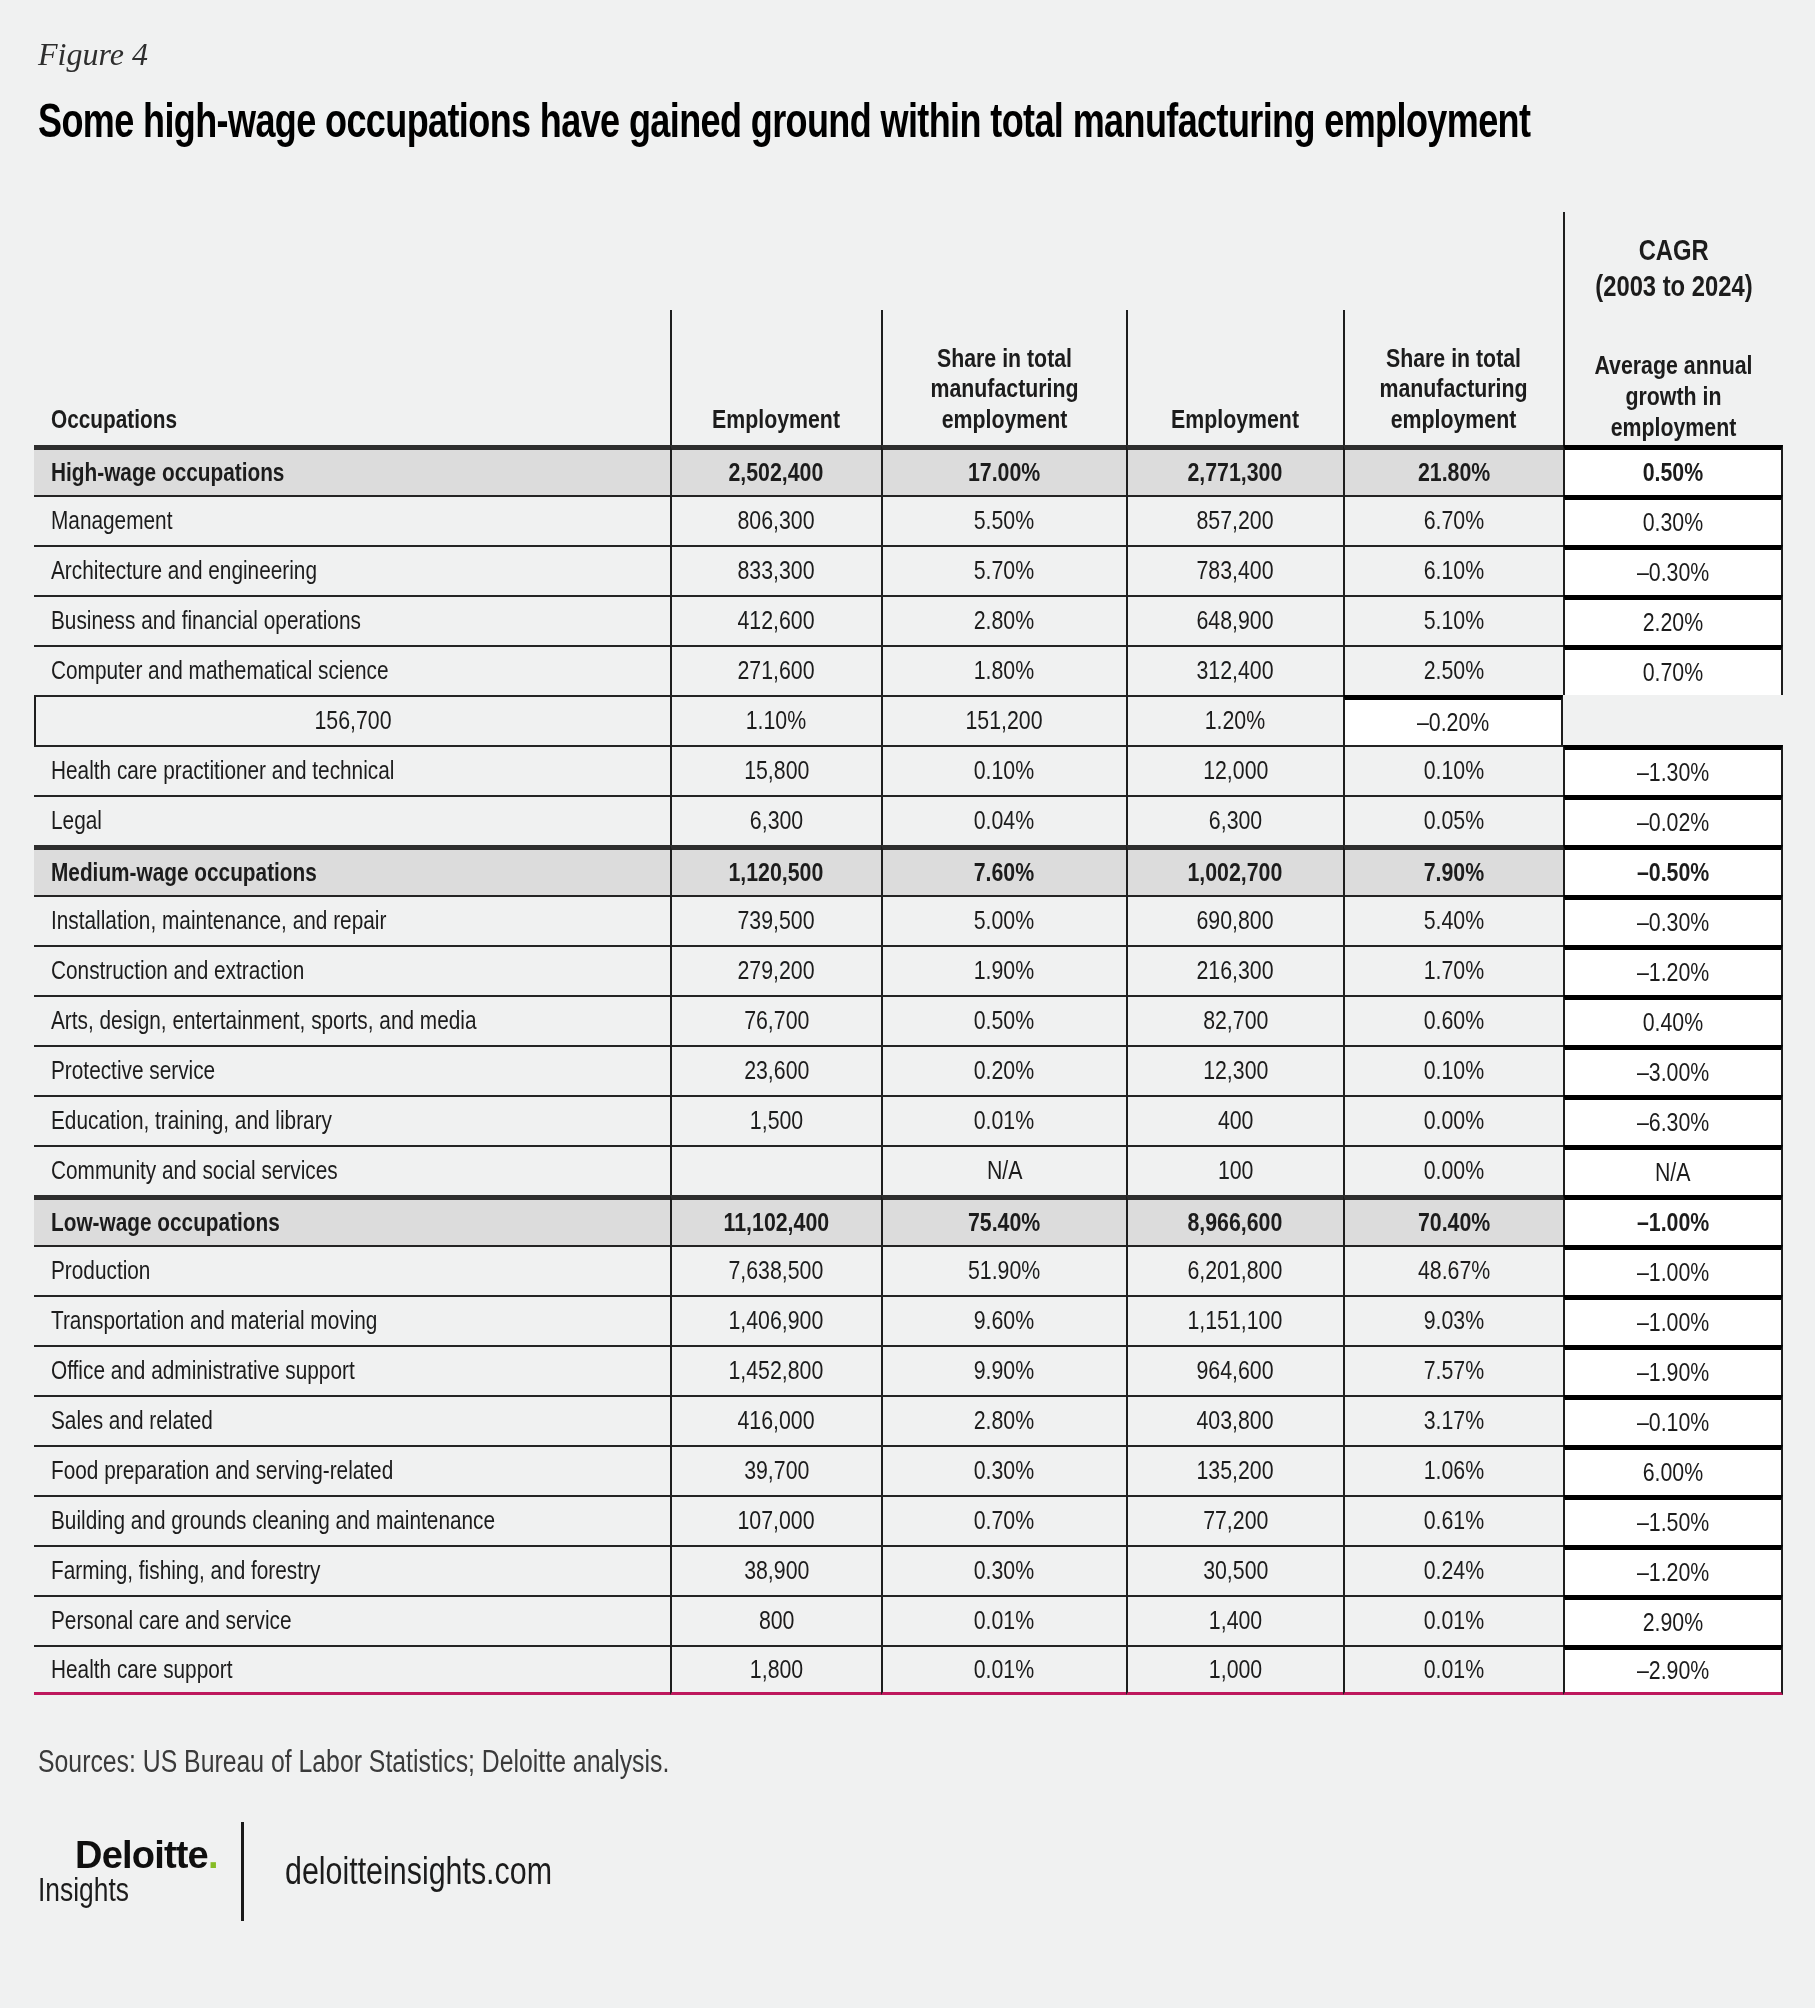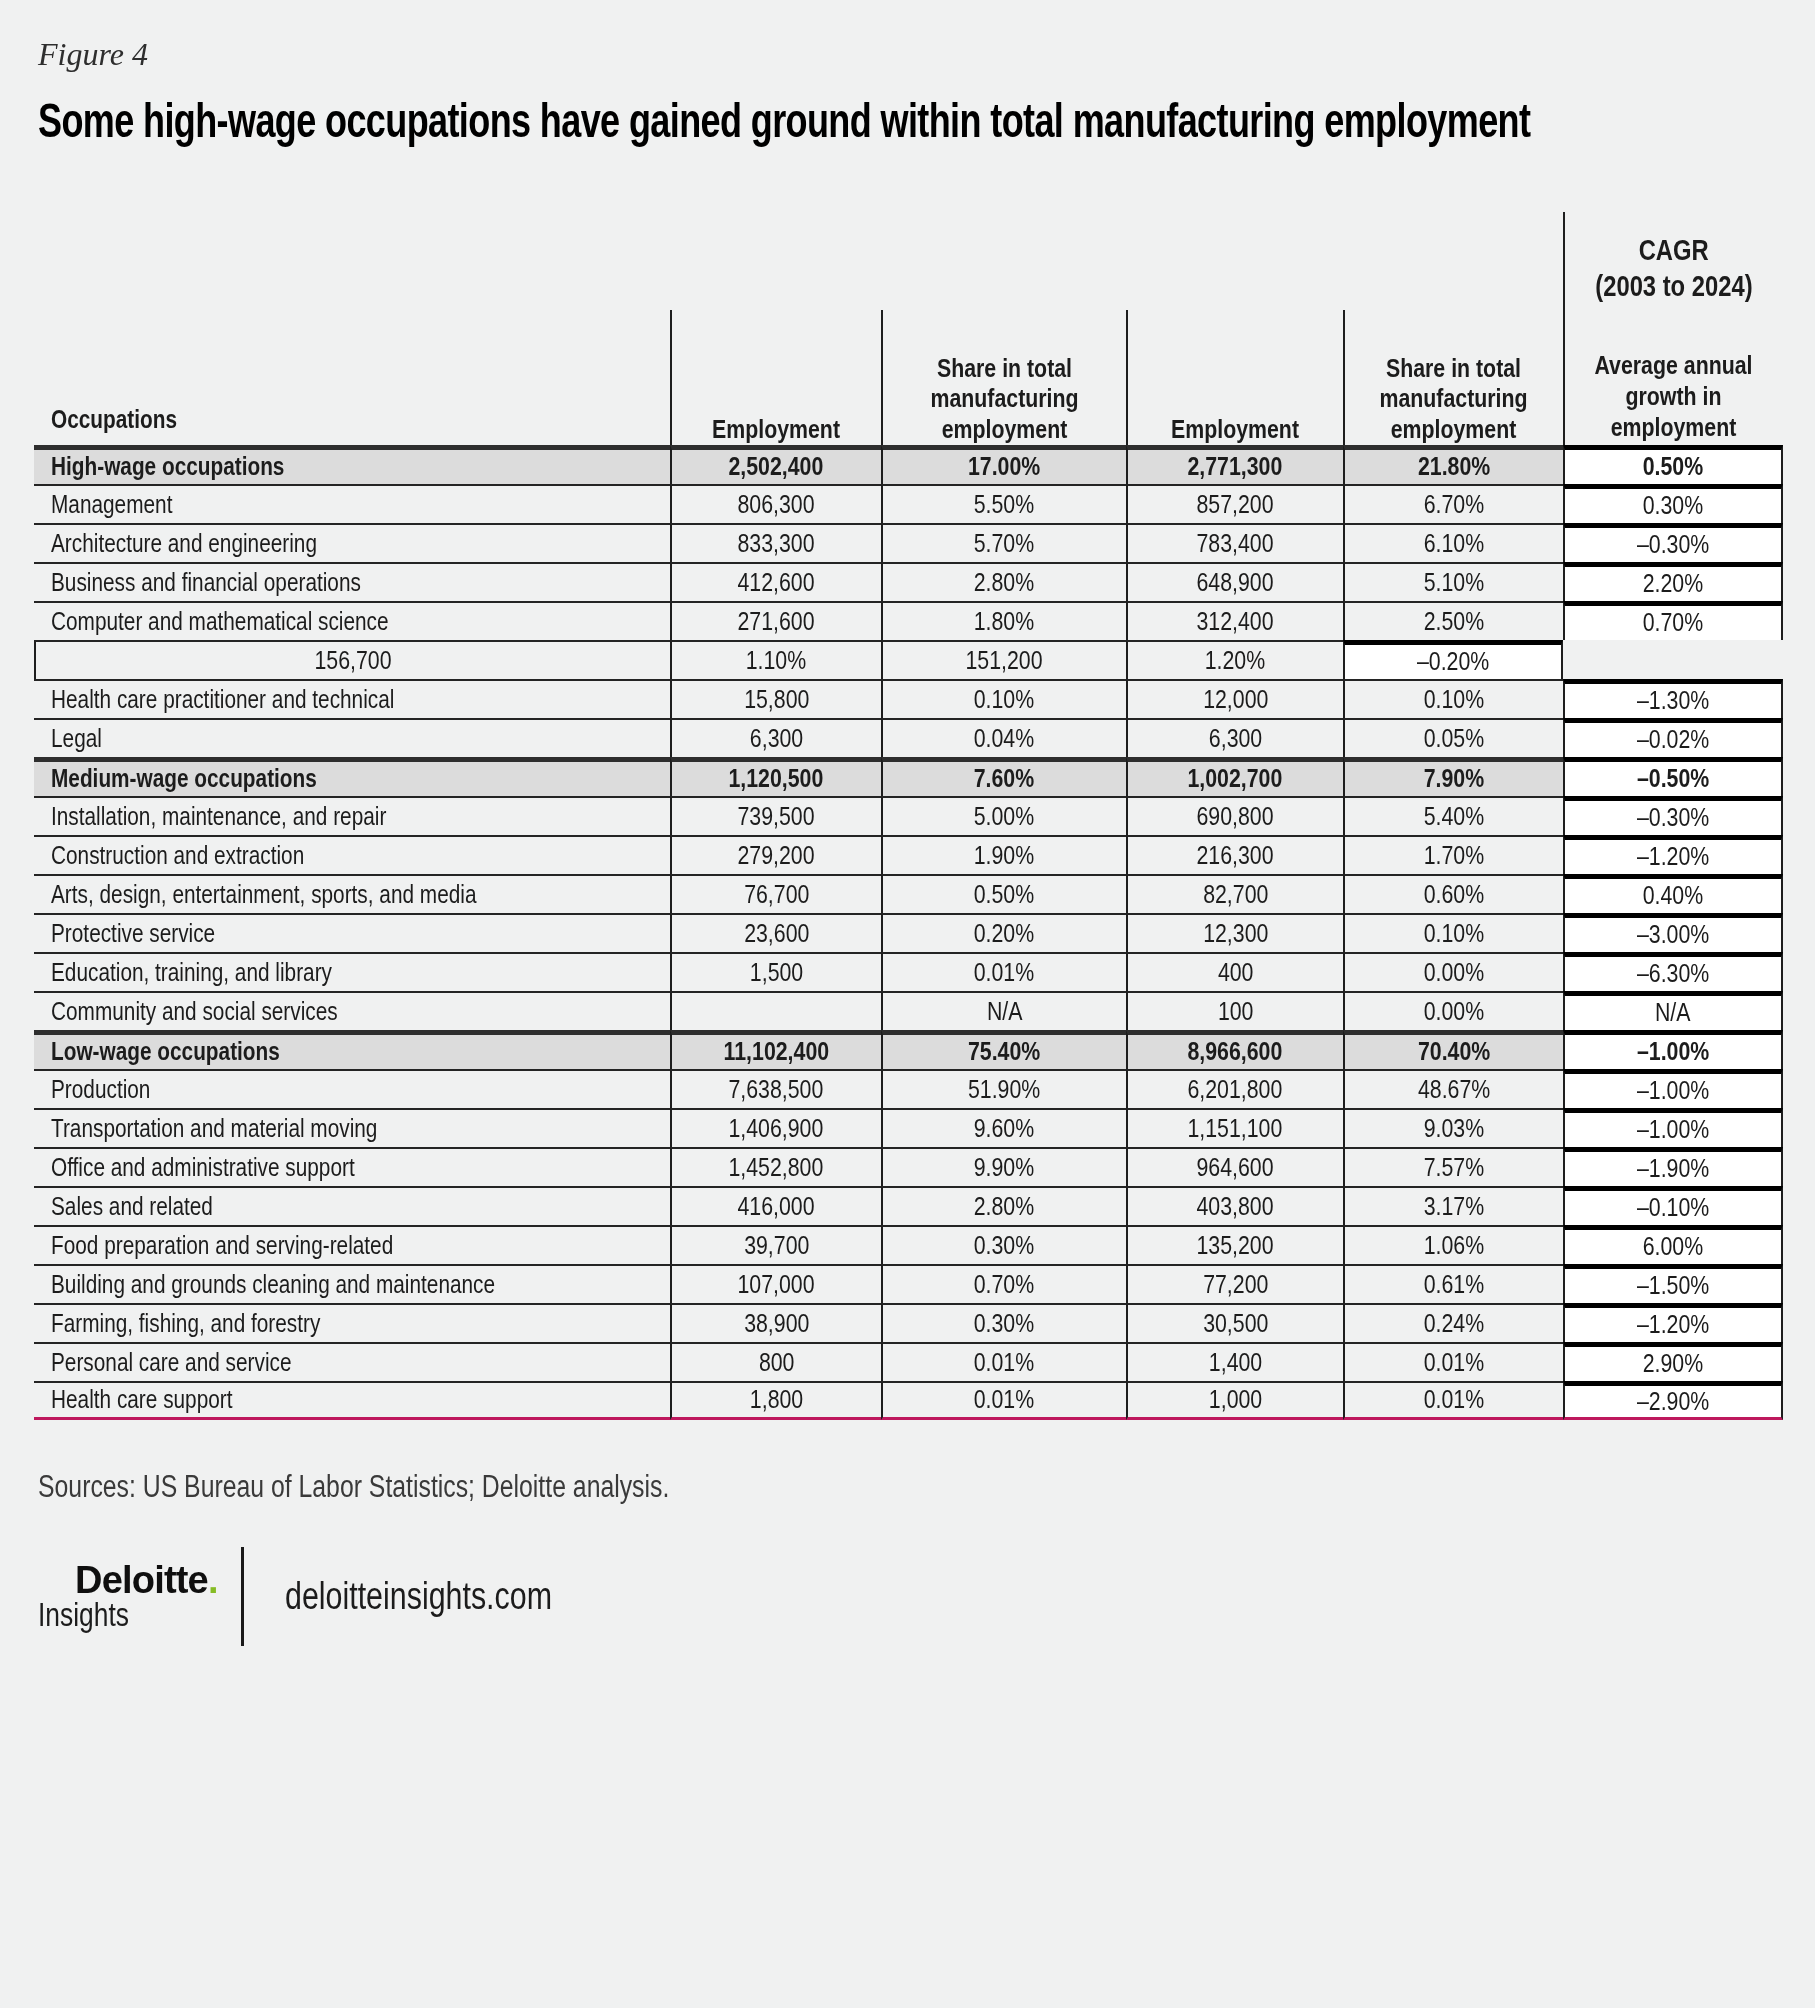--- a/index.html
+++ b/index.html
@@ -80,28 +80,29 @@
     align-items: center; justify-content: space-between;
     text-align: center;
   }
   .h-cagr .top { font-weight: bold; font-size: 29px; padding-top: 20px; line-height: 1.25; }
   .h-cagr .bottom { font-weight: bold; font-size: 26px; padding-bottom: 2px; }
   .h-sub {
     grid-row: 2;
     display: flex; align-items: flex-end; justify-content: center;
     text-align: center;
     font-weight: bold; font-size: 26px;
+    padding-bottom: 10px;
   }
   .maxw { max-width: 209px; }
 
   
   .row {
     display: grid;
     grid-template-columns: 636px 211px 245px 217px 220px 220px;
-    height: 39px;
+    height: 50px;
   }
   .cell {
     box-sizing: border-box;
     display: flex; align-items: center; justify-content: center;
     font-size: 26px;
     border-left: 2.5px solid #1e1e1e;
     border-top: 2.5px solid #242424;
   }
   .cell.occ {
     border-left: none;

